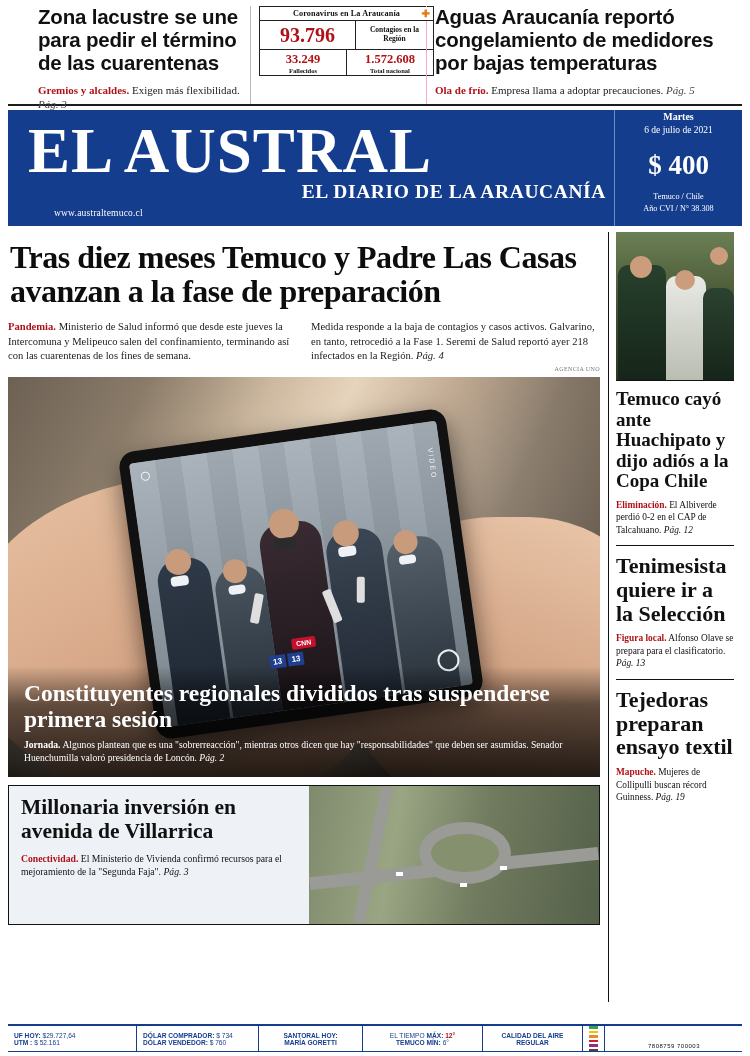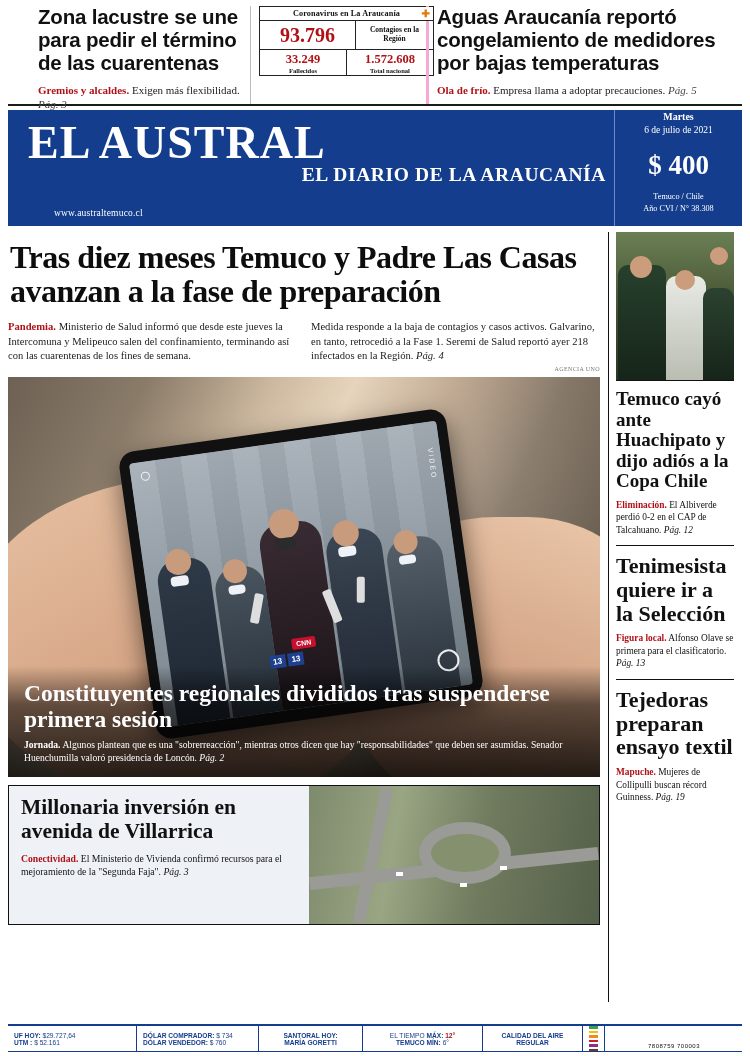--- a/index.html
+++ b/index.html
@@ -12,21 +12,21 @@
     overflow:hidden;
     position:relative;
   }
   .page { width:750px; height:1056px; position:relative; padding:6px 8px 0 8px; }
 
   
   .topstrip { display:flex; height:100px; border-bottom:2px solid #1b1b1b; }
   .ts-col { padding:0 8px; }
   .ts-left { width:243px; border-right:1px solid #bbb; padding-left:30px;}
   .ts-mid  { width:175px; }
-  .ts-right{ width:316px; border-left:3px solid #f9a8d4; }
+  .ts-right{ width:316px; border-left:1px solid #f9a8d4; }
   .ts-head {
     font-family:Liberation Sans, sans-serif;
     font-weight:bold; font-size:20.5px; line-height:1.12; color:#111;
     letter-spacing:-0.2px;
   }
   .ts-sub { font-size:11px; line-height:1.25; margin-top:9px; color:#222; }
   .ts-sub .kicker { color:#b01117; font-weight:bold; }
   .ts-sub .pag { font-style:italic; color:#444; }
 
   
@@ -51,21 +51,21 @@
   .covid-cell .k { font-size:6.6px; font-weight:bold; }
 
   
   .masthead {
     margin-top:4px; background:#143d8d; color:#fff; height:116px;
     display:flex; position:relative;
   }
   .mh-left { flex:1; position:relative; padding:4px 0 0 14px; }
   .mh-title {
     font-family:"Liberation Serif", serif;
-    font-weight:bold; font-size:46px; line-height:1; letter-spacing:1px;
+    font-weight:bold; font-size:63px; line-height:1; letter-spacing:1px;
     margin-left:6px; margin-top:6px;
   }
   .mh-tag {
     font-family:"Liberation Serif", serif; font-weight:bold;
     font-size:19.5px; letter-spacing:0.6px; text-align:right;
     margin-top:-2px; padding-right:8px;
   }
   .mh-url { position:absolute; left:46px; bottom:8px; font-size:9.5px; letter-spacing:.2px;}
   .mh-right {
     width:128px; border-left:1px solid #6d8cc4; text-align:center;
@@ -407,21 +407,21 @@
           <span class="kicker">Eliminación.</span>
           <span>El Albiverde perdió 0-2 en el CAP de Talcahuano.</span>
           <span class="pag">Pág. 12</span>
         </div>
       </div>
 
       <div class="rail-item">
         <div class="ri-head small">Tenimesista quiere ir a la Selección</div>
         <div class="ri-deck">
           <span class="kicker">Figura local.</span>
-          <span>Alfonso Olave se primera para el clasificatorio.</span>
+          <span>Alfonso Olave se prepara para el clasificatorio.</span>
           <span class="pag">Pág. 13</span>
         </div>
       </div>
 
       <div class="rail-item">
         <div class="ri-head small">Tejedoras preparan ensayo textil</div>
         <div class="ri-deck">
           <span class="kicker">Mapuche.</span>
           <span>Mujeres de Collipulli buscan récord Guinness.</span>
           <span class="pag">Pág. 19</span>

